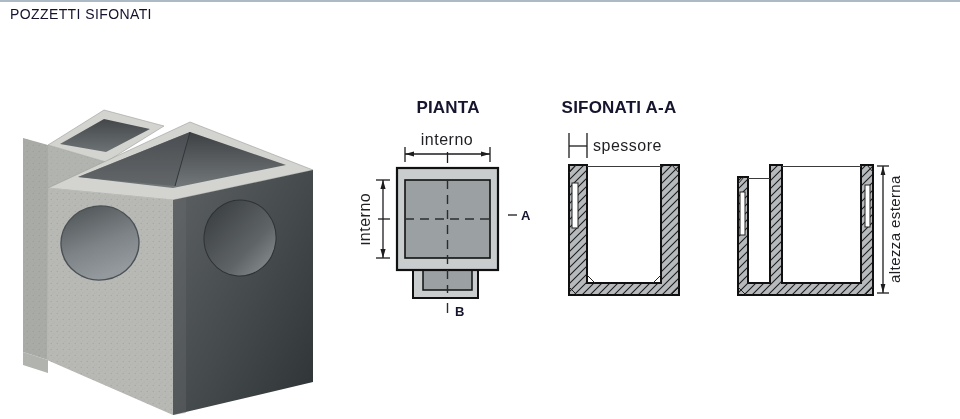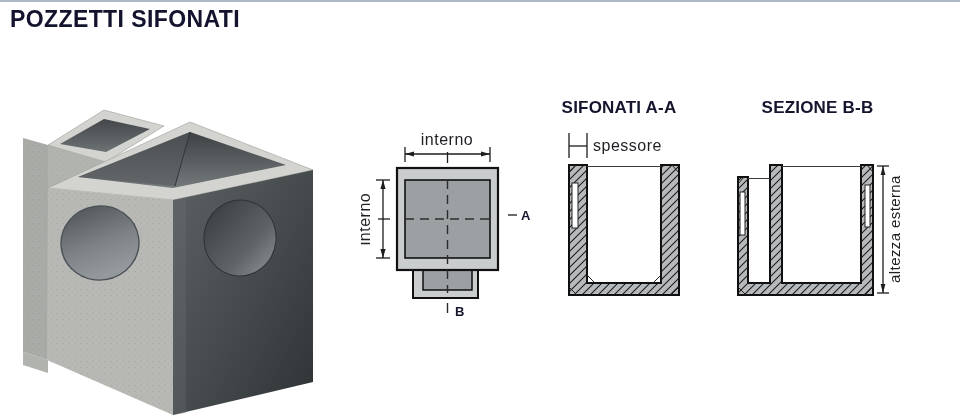--- a/index.html
+++ b/index.html
@@ -1,19 +1,19 @@
 <!DOCTYPE html>
 <html><head>
 <meta charset="utf-8">
 <style>
   html,body{margin:0;padding:0;background:#e8e8e8;}
   .page{position:relative;width:960px;height:419px;background:#ffffff;overflow:hidden;
         font-family:"Liberation Sans",sans-serif;}
   .top-rule{position:absolute;left:0;top:0;width:960px;height:2px;background:#aeb9c6;}
-  .page-title{position:absolute;left:10px;top:6px;font-size:23px;font-weight:bold;
+  .page-title{position:absolute;left:10px;top:6px;font-size:14px;font-weight:normal;
         letter-spacing:.4px;color:#13132e;}
   .dwg-heading{position:absolute;top:98px;font-size:17px;font-weight:bold;color:#15152e;
         text-align:center;letter-spacing:.2px;}
   .h-pianta{left:388px;width:120px;}
   .h-aa{left:549px;width:140px;}
   .h-bb{left:747px;width:141px;}
   .photo-wrap{position:absolute;left:14px;top:60px;width:312px;height:356px;}
   .svg-pianta{position:absolute;left:360px;top:125px;width:180px;height:195px;}
   .svg-aa{position:absolute;left:552px;top:125px;width:150px;height:185px;}
   .svg-bb{position:absolute;left:730px;top:125px;width:185px;height:185px;}
@@ -102,22 +102,22 @@
 
       <g>
         <ellipse cx="86" cy="183" rx="39" ry="37" transform="rotate(-8 86 183)" fill="url(#gradHoleL)" stroke="#4a5054" stroke-width="1.4"></ellipse>
       </g>
       <g>
         <ellipse cx="226" cy="178" rx="36" ry="38" transform="rotate(6 226 178)" fill="url(#gradHoleR)" stroke="#2e3234" stroke-width="1"></ellipse>
       </g>
     </svg>
   </div>
 
+  <div class="dwg-heading h-pianta">PIANTA</div>
   <div class="dwg-heading h-aa">SIFONATI A-A</div>
-  <div class="dwg-heading h-bb">SEZIONE B-B</div>
 
   <svg class="svg-pianta" viewBox="0 0 180 195">
 
     <g stroke="#1d1d1f" stroke-width="1.3" fill="#1d1d1f">
       <text class="cad-label" x="87" y="20" text-anchor="middle" stroke="none">interno</text>
       <line x1="45" y1="29" x2="130" y2="29"></line>
       <line x1="45" y1="22" x2="45" y2="37"></line>
       <line x1="130" y1="22" x2="130" y2="37"></line>
       <polygon points="45,29 54,26.4 54,31.6" stroke="none"></polygon>
       <polygon points="130,29 121,26.4 121,31.6" stroke="none"></polygon>

